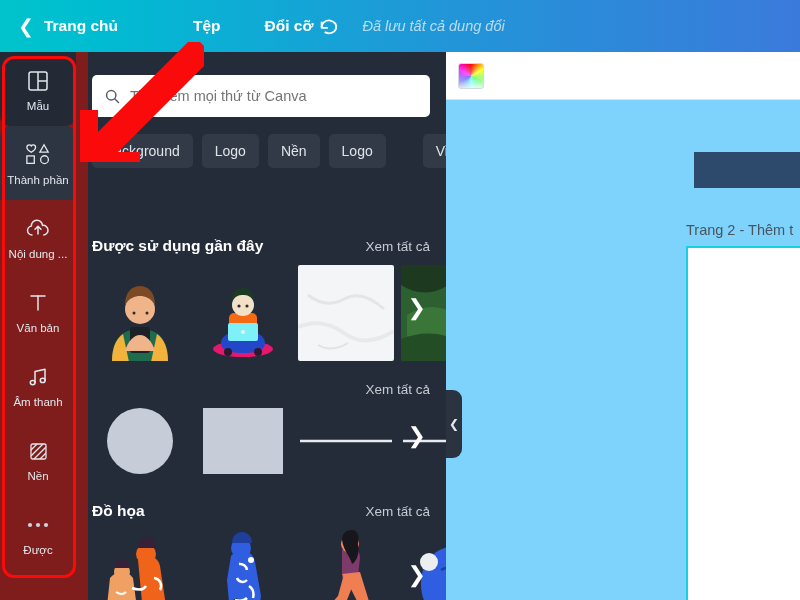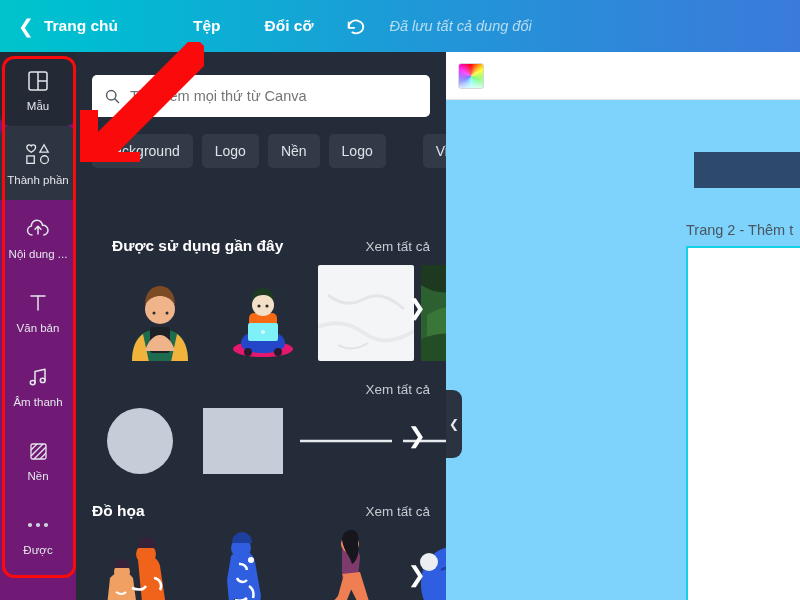--- a/index.html
+++ b/index.html
@@ -17,28 +17,28 @@
     display:flex; align-items:center; z-index:20;
   }
   .tb-item{
     color:#ffffff; font-size:15.5px; font-weight:bold;
     display:flex; align-items:center; height:52px;
     padding:0 0px; white-space:nowrap;
   }
   #back-chevron{ margin-left:18px; margin-right:10px; font-size:19px; font-weight:normal; }
   #tb-home{ margin-right:44px; }
   #tb-file{ margin-right:44px;margin-left:31px; }
-  #tb-resize{ margin-right:32px;text-align:right; }
+  #tb-resize{ margin-right:5px;text-align:right; }
   #undo-icon{ margin-right:22px; display:flex; align-items:center; }
   #saved-text{ color:#cfe9f5; font-style:italic; font-weight:normal; font-size:14.5px; opacity:.85; }
 
   
   #sidebar{
-    position:absolute; left:0; top:52px; width:76px; height:548px;
-    background:#701a75; z-index:10;
+    position:absolute; left:0; top:52px; width:88px; height:548px;
+    background:#7f1d1d; z-index:10;
   }
   .sb-item{
     width:76px; height:74px;
     display:flex; flex-direction:column; align-items:center; justify-content:center;
     color:#d9dde3; cursor:pointer; position:relative;
   }
   .sb-item.active{ background:#2e3542; border-radius:10px 10px 0 0; }
   .sb-item .sb-ico{ height:30px; display:flex; align-items:center; justify-content:center; margin-bottom:4px; }
   .sb-label{ font-size:11.5px; color:#e4e7eb; white-space:nowrap; }
   #sb-templates{ background:#232a35; border-radius:0 0 10px 10px;}
@@ -68,21 +68,21 @@
   .sec-head{ display:flex; align-items:baseline; padding:0 16px; }
   .sec-title{ color:#fff; font-size:15.5px; font-weight:bold; }
   .sec-all{ margin-left:auto; color:#c6cbd2; font-size:13.5px; cursor:pointer; }
   .row{ display:flex; gap:7px; padding:10px 0 0 16px; position:relative; }
   .row-next{
     position:absolute; right:20px; top:50%; transform:translateY(-50%);
     color:#fff; font-size:22px; font-weight:300; cursor:pointer; z-index:4;
   }
   .thumb{ width:96px; height:96px; flex:none; border-radius:2px; overflow:hidden; position:relative; }
 
-  #sec-recent{ top:185px;padding-left:20px; }
+  #sec-recent{ top:185px; }
   #sec-shapes{ top:330px; }
   #sec-graphics{ top:450px; }
   #sec-shapes .thumb{ height:68px; }
   #sec-graphics .thumb{ height:100px; }
 
   
   #collapse-handle{
     position:absolute; left:446px; top:390px; width:16px; height:68px;
     background:#2b3340; border-radius:0 9px 9px 0; z-index:9;
     display:flex; align-items:center; justify-content:center;

